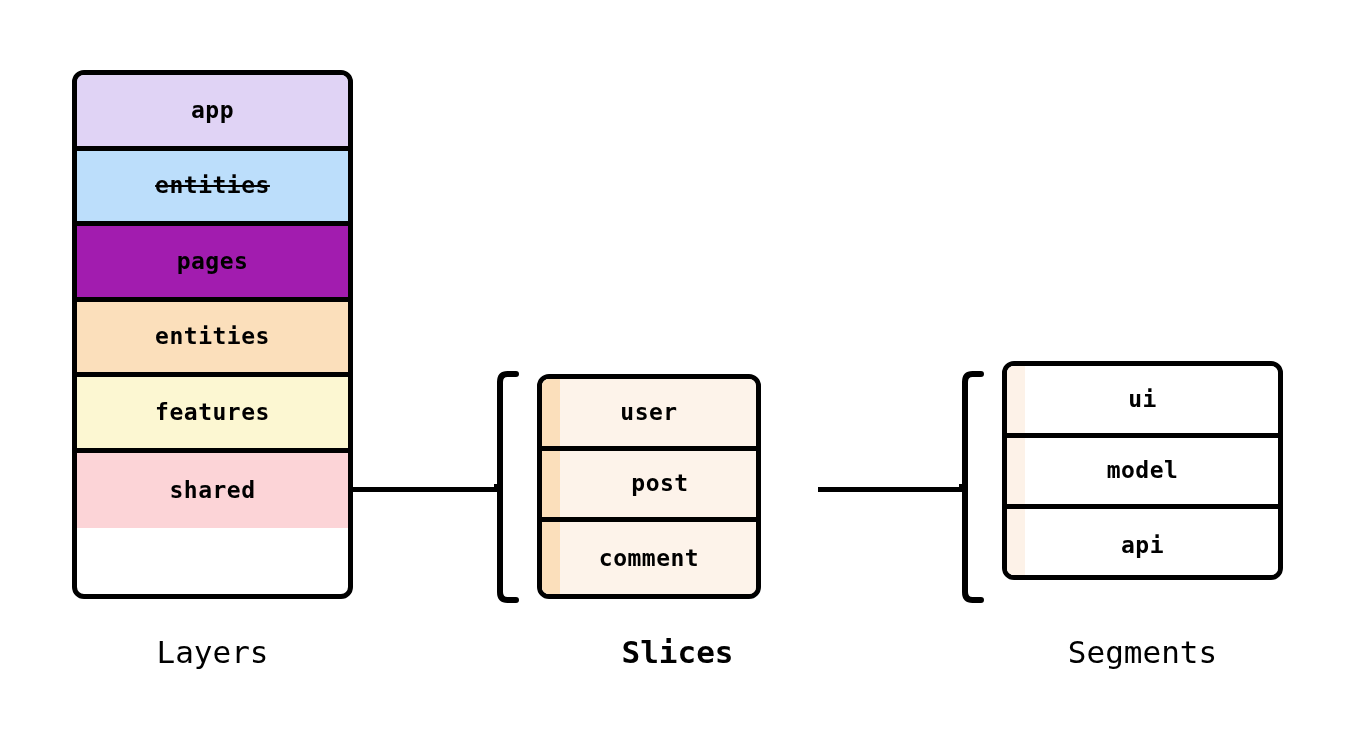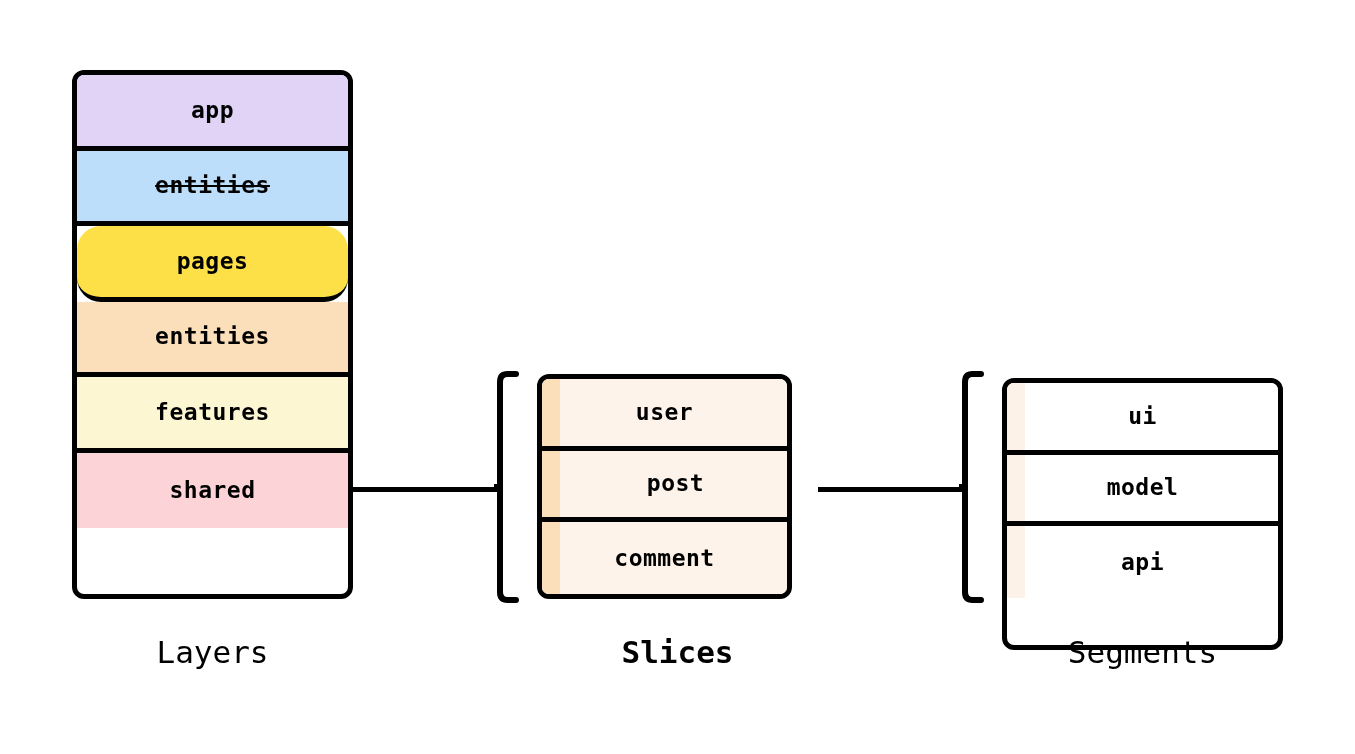--- a/index.html
+++ b/index.html
@@ -69,30 +69,30 @@
     left: 72px;
     top: 70px;
     width: 281px;
     height: 529px;
   }
   #layers-stack .row { height: 75.57px; }
 
   #slices-stack {
     left: 537px;
     top: 374px;
-    width: 255px;
+    width: 224px;
     height: 225px;
   }
   #slices-stack .row { height: 71.67px; }
 
   #segments-stack {
     left: 1002px;
-    top: 378px;
+    top: 361px;
     width: 281px;
-    height: 272px;
+    height: 219px;
   }
   #segments-stack .row { height: 71.67px; }
 
   
   .connector {
     position: absolute;
     height: 5px;
     background: #000000;
   }
   #conn-layers-slices {
@@ -137,21 +137,21 @@
 
 <div class="stage">
 
   <div class="stack" id="layers-stack">
     <div class="row" style="background: rgb(224, 211, 245);">
       <span class="row-label">app</span>
     </div>
     <div class="row" style="background: rgb(188, 222, 251);">
       <span class="row-label struck">entities</span>
     </div>
-    <div class="row" style="background: #fde047; border-radius: 24px;">
+    <div class="row" style="background: #a21caf;">
       <span class="row-label">pages</span>
     </div>
     <div class="row" style="background: rgb(251, 223, 187);">
       <span class="row-label">entities</span>
     </div>
     <div class="row" style="background: rgb(252, 247, 210);">
       <span class="row-label">features</span>
     </div>
     <div class="row" style="background: rgb(252, 212, 215);">
       <span class="row-label">shared</span>

